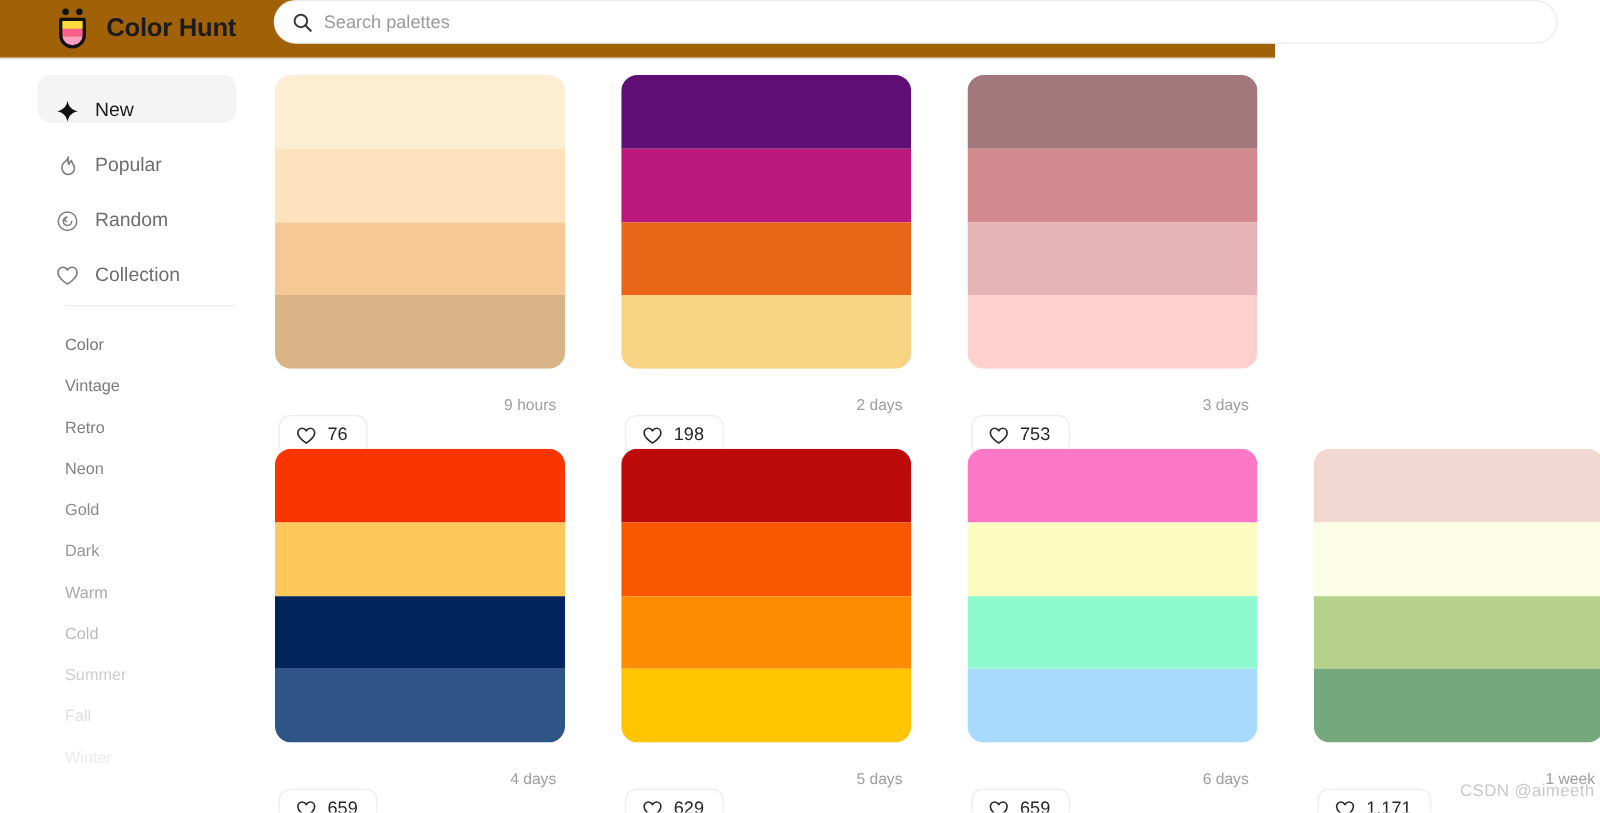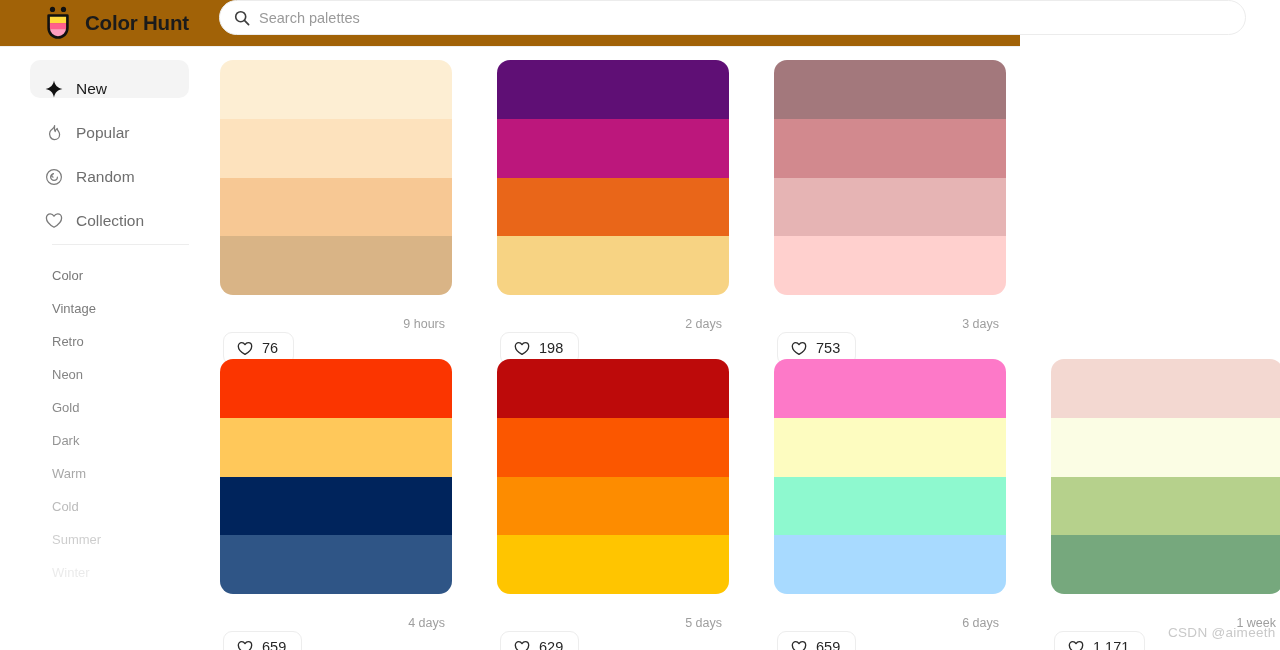--- a/index.html
+++ b/index.html
@@ -199,20 +199,21 @@
     <div class="tags">
       <div class="tag" style="opacity:1.0">Color</div>
       <div class="tag" style="opacity:0.97">Vintage</div>
       <div class="tag" style="opacity:0.94">Retro</div>
       <div class="tag" style="opacity:0.90">Neon</div>
       <div class="tag" style="opacity:0.86">Gold</div>
       <div class="tag" style="opacity:0.78">Dark</div>
       <div class="tag" style="opacity:0.64">Warm</div>
       <div class="tag" style="opacity:0.50">Cold</div>
       <div class="tag" style="opacity:0.36">Summer</div>
+      <div class="tag" style="opacity:0.24">Fall</div>
       <div class="tag" style="opacity:0.15">Winter</div>
     </div>
   </div>
 
   <div class="grid">
 
     <div class="row">
 
       <div class="card">
         <div class="swatches">

